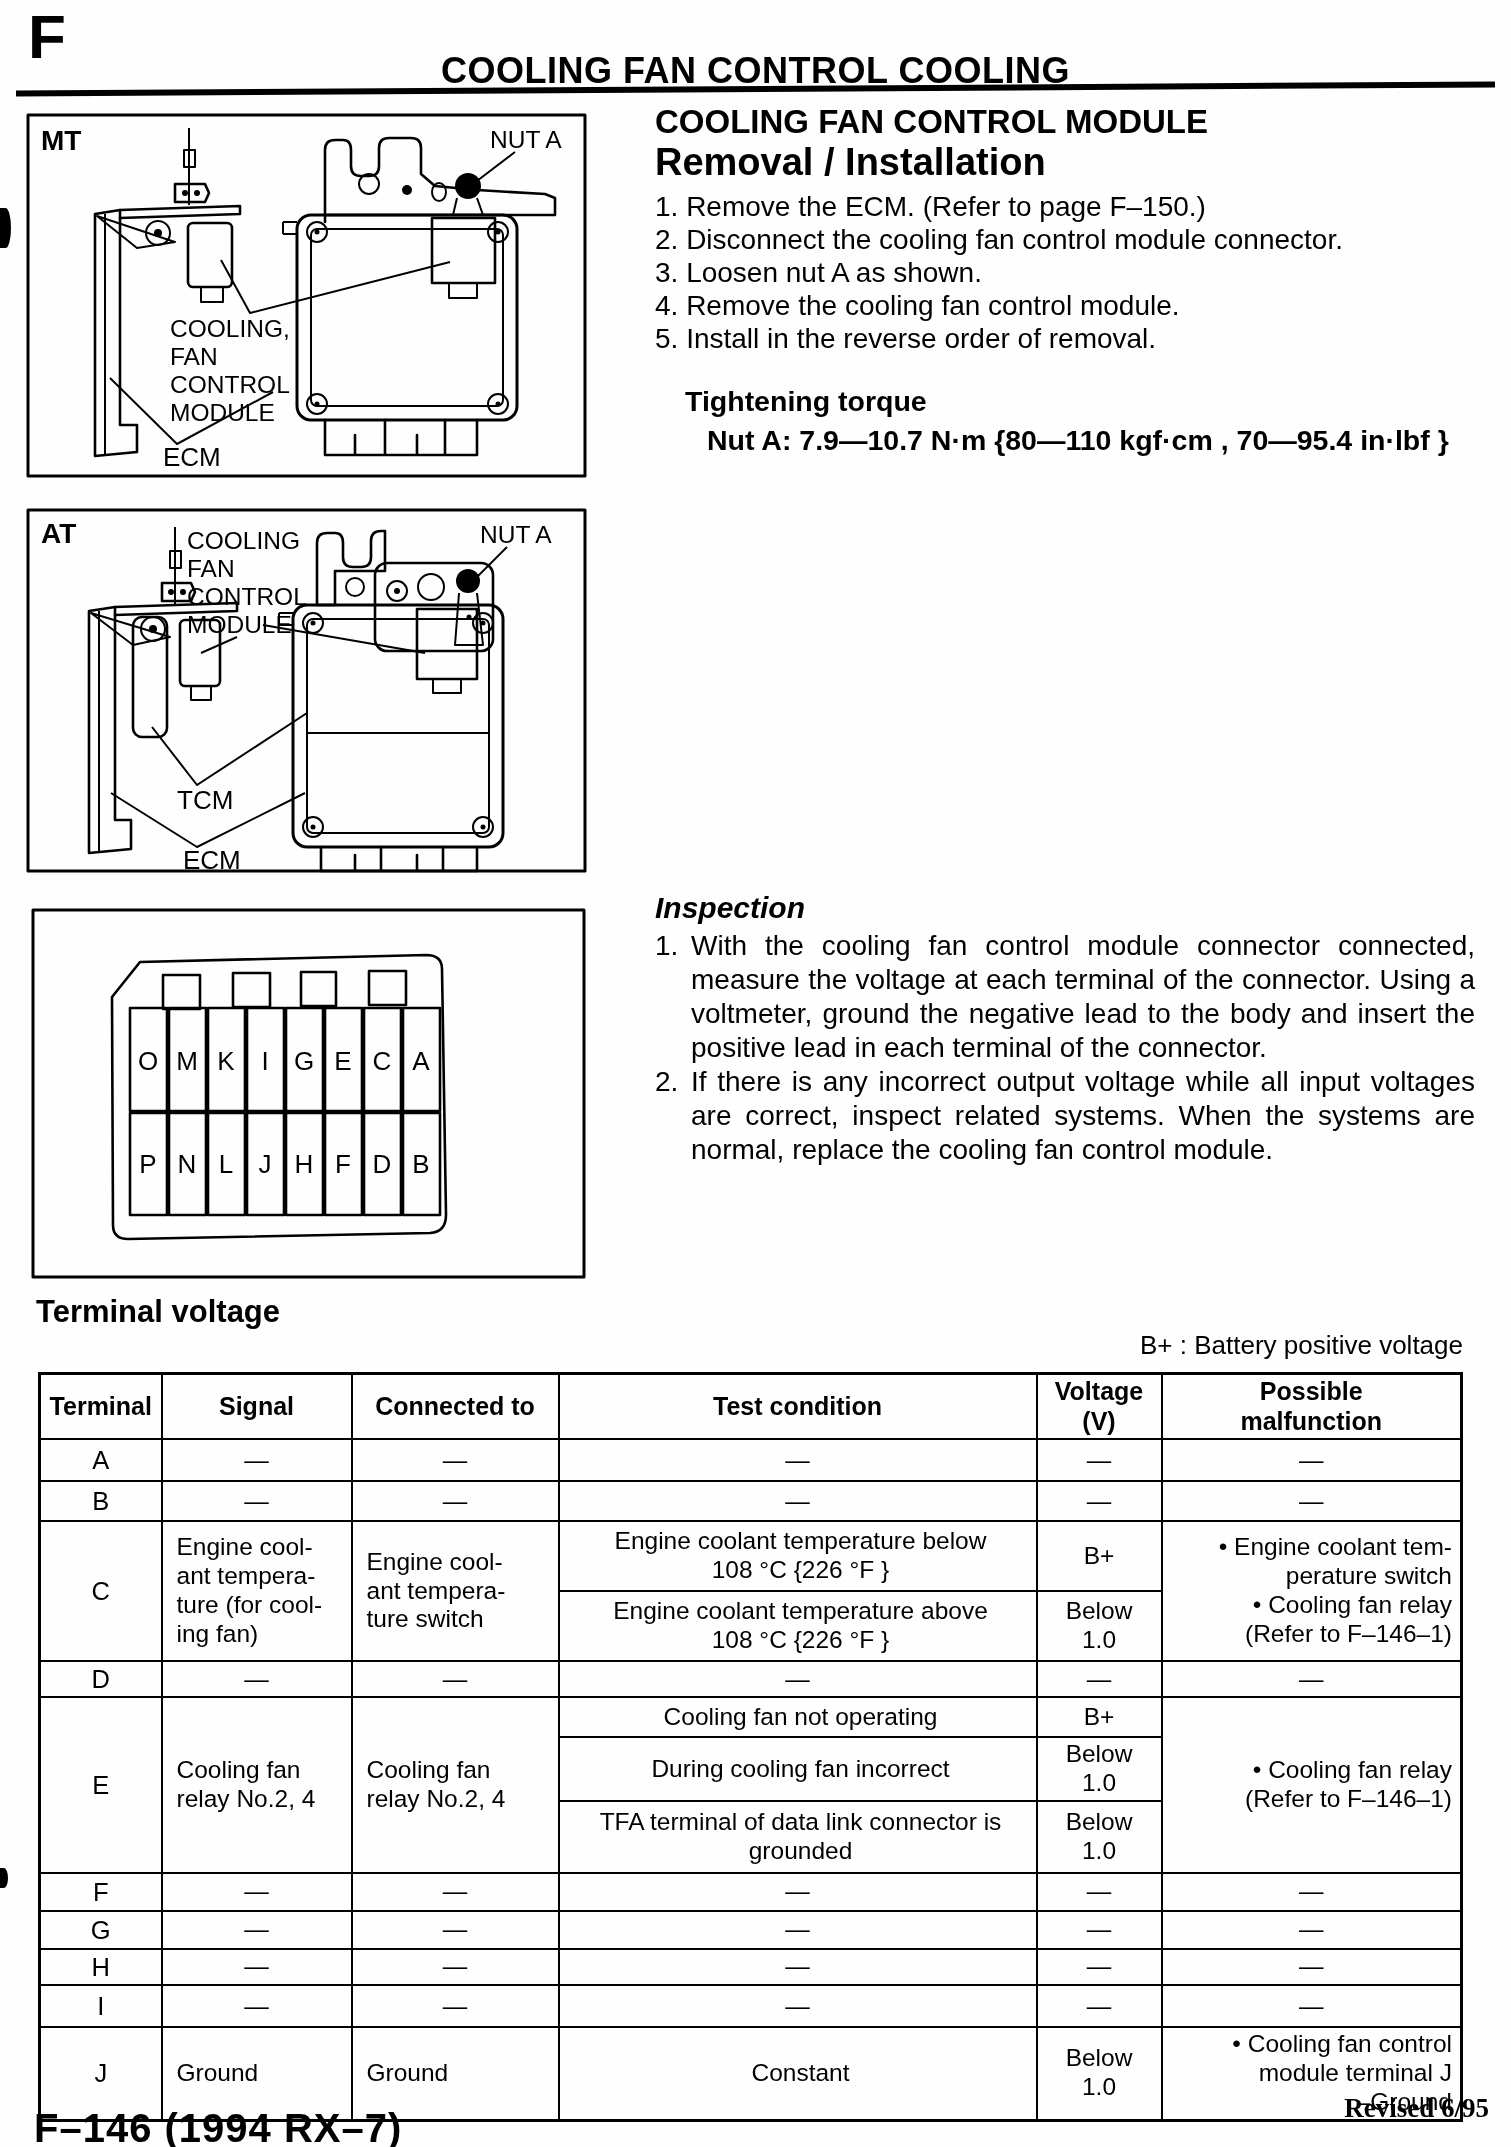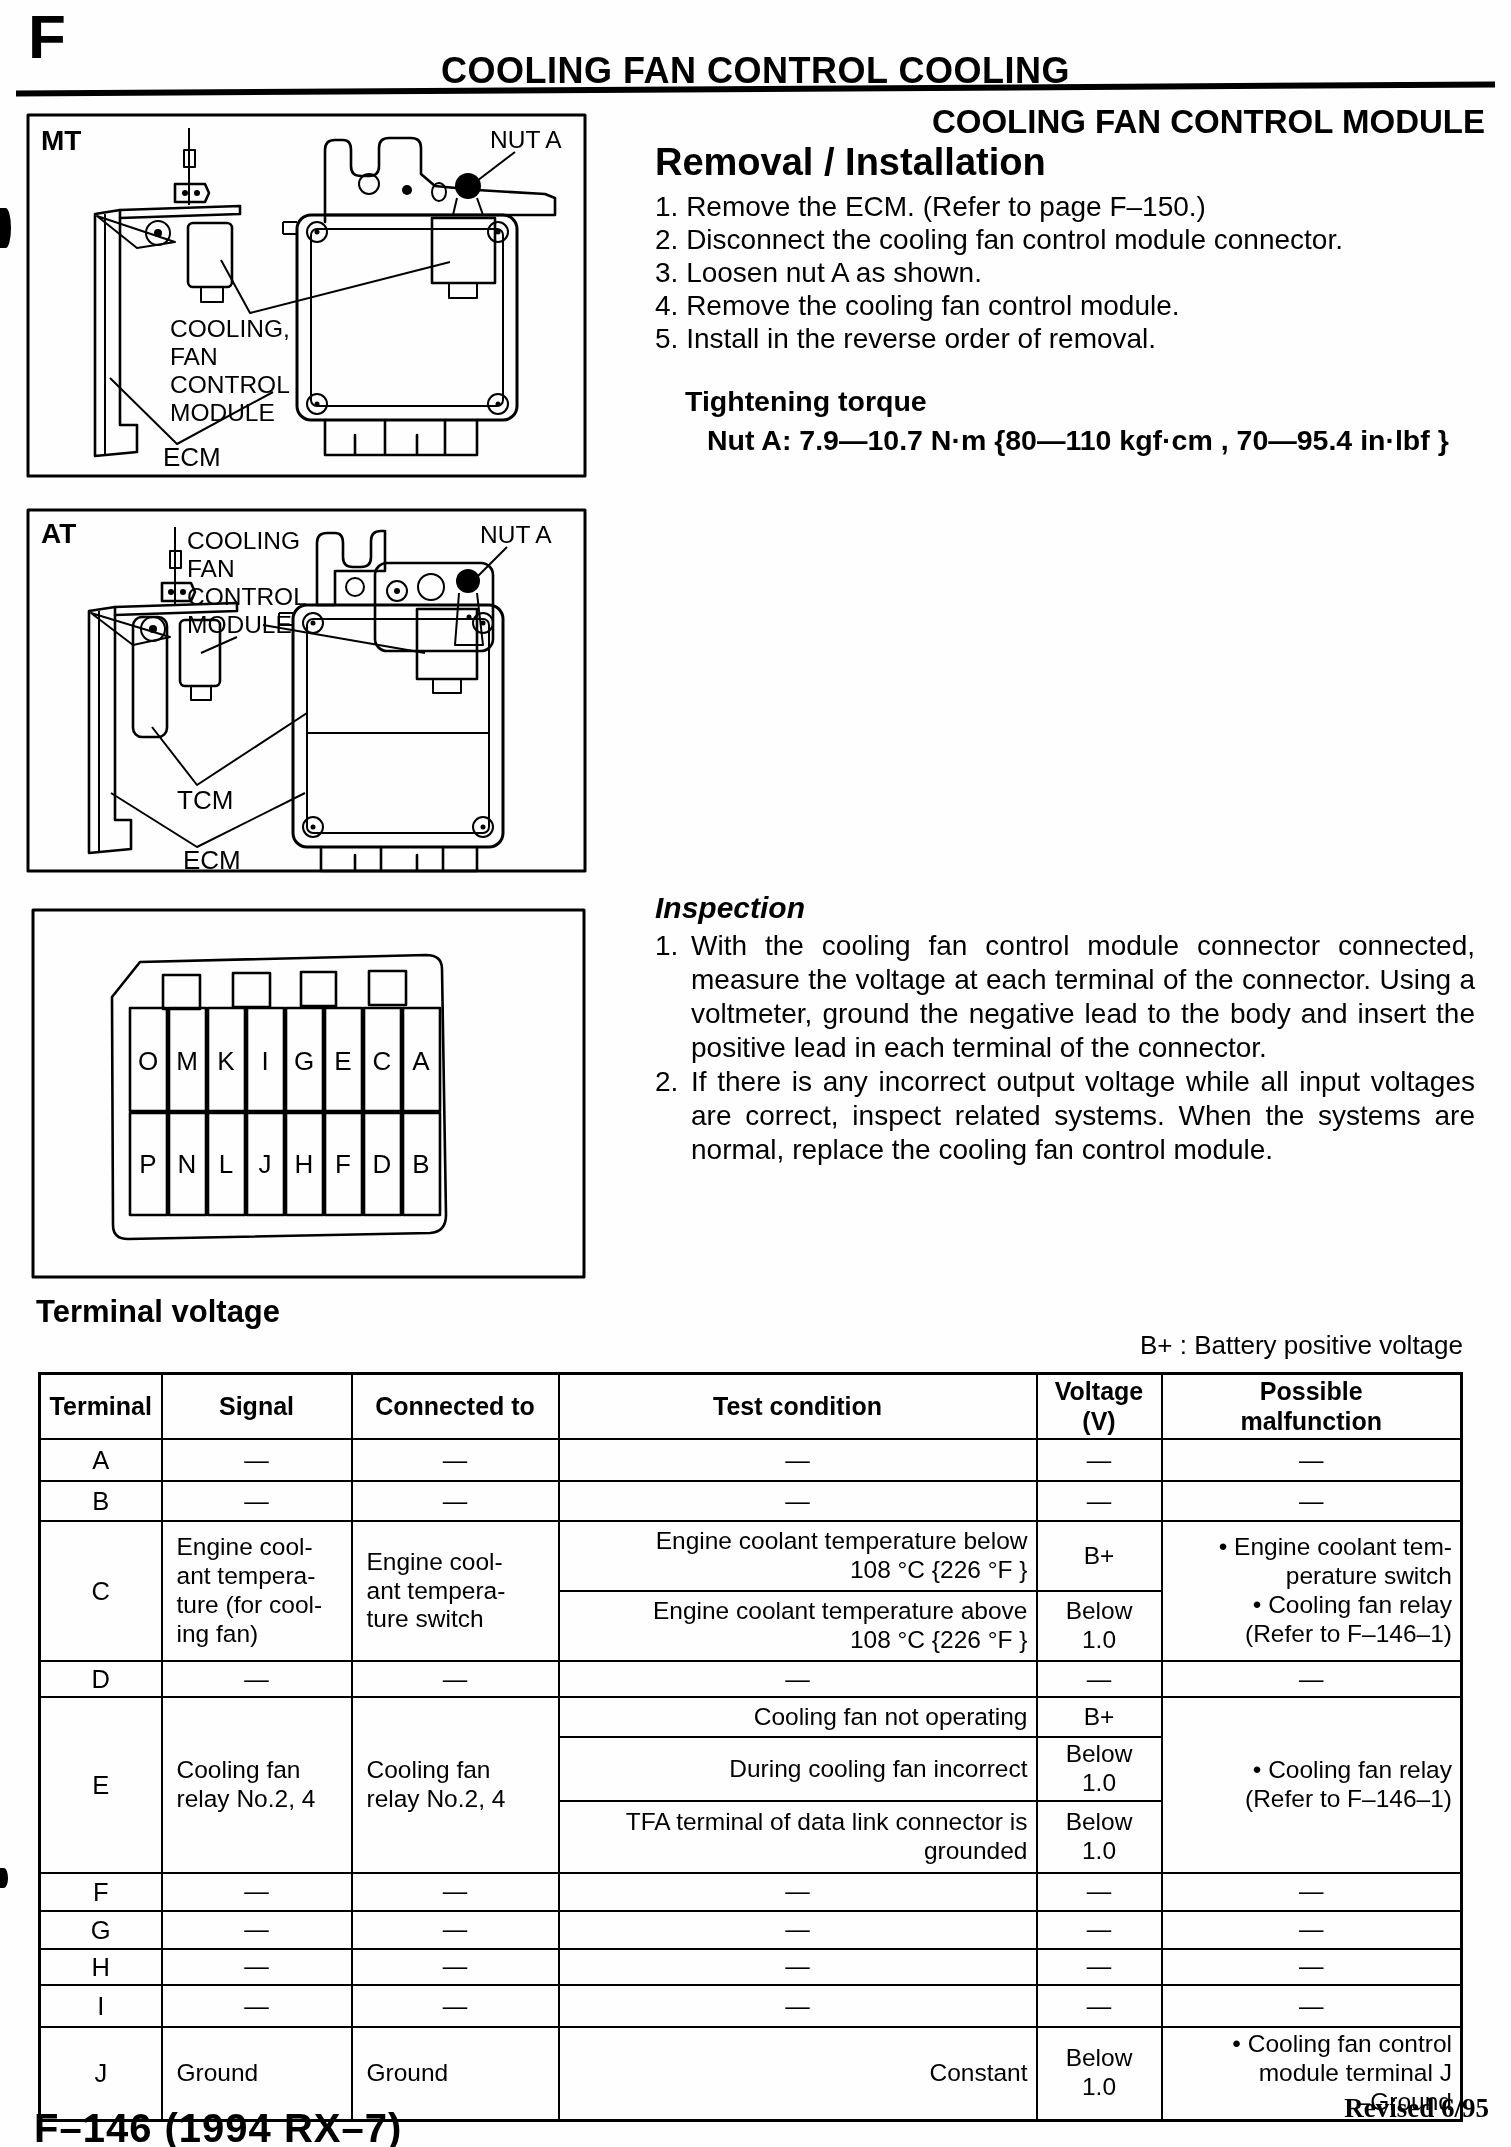--- a/index.html
+++ b/index.html
@@ -17,21 +17,21 @@
   .fig svg{display:block;}
   .ln{stroke:#000;stroke-width:2.6;fill:none;stroke-linejoin:round;stroke-linecap:round;}
   .lnthin{stroke:#000;stroke-width:2;fill:none;stroke-linejoin:round;}
   .fl{fill:#000;stroke:none;}
   svg text{fill:#000;stroke:none;font-family:"Liberation Sans",sans-serif;}
   .figtag{font-size:28px;font-weight:bold;}
   .figlbl{font-size:24.5px;}
   .pinlbl{font-size:26px;}
   
   .removal{position:absolute;left:655px;top:104px;width:830px;}
-  .removal h2{margin:0;font-size:33px;line-height:1.1;text-align:right;}
+  .removal h2{margin:0;font-size:33px;line-height:1.1;}
   .removal h3{margin:2px 0 6px 0;font-size:38px;line-height:1.1;}
   .steps{list-style:none;margin:0;padding:0;}
   .steps li{font-size:28px;line-height:33px;}
   .torque-title{font-size:28.5px;font-weight:bold;margin:30px 0 6px 30px;}
   .torque-spec{font-size:28.5px;font-weight:bold;margin-left:52px;}
   .inspection{position:absolute;left:655px;top:891px;width:820px;}
   .inspection h3{margin:0 0 4px 0;font-size:30px;font-style:italic;}
   .insp-item{display:flex;font-size:28px;line-height:34px;}
   .insp-item .num{flex:0 0 36px;}
   .insp-item .txt{flex:1;text-align:justify;}
@@ -41,21 +41,21 @@
   table.tv{
     position:absolute;left:38px;top:1372px;width:1422px;
     border-collapse:collapse;table-layout:fixed;
     font-size:24.5px;line-height:1.18;border:3px solid #000;
   }
   .tv th,.tv td{border:2.6px solid #000;padding:2px 8px;vertical-align:middle;white-space:pre-line;}
   .tv th{font-size:25px;text-align:center;font-weight:bold;}
   .tv td.term{text-align:center;font-size:25.5px;}
   .tv td.c{text-align:center;}
   .tv td.sig{text-align:left;padding-left:14px;}
-  .tv td.test{text-align:right;padding-left:14px;}
+  .tv td.test{text-align:center;padding-left:14px;}
   .tv td.mal{text-align:right;padding-left:10px;white-space:pre-wrap;}
   
   .footer-left{position:absolute;left:34px;top:2106px;font-size:40px;font-weight:bold;letter-spacing:1px;}
   .footer-right{position:absolute;right:22px;top:2093px;font-size:27px;font-weight:bold;font-family:"Liberation Serif",serif;}
   
   .blot1{position:absolute;left:0;top:208px;width:11px;height:40px;background:#000;border-radius:0 60% 60% 0;}
   .blot2{position:absolute;left:0;top:1868px;width:8px;height:20px;background:#000;border-radius:0 50% 50% 0;}
 </style>
 </head>
 <body>

